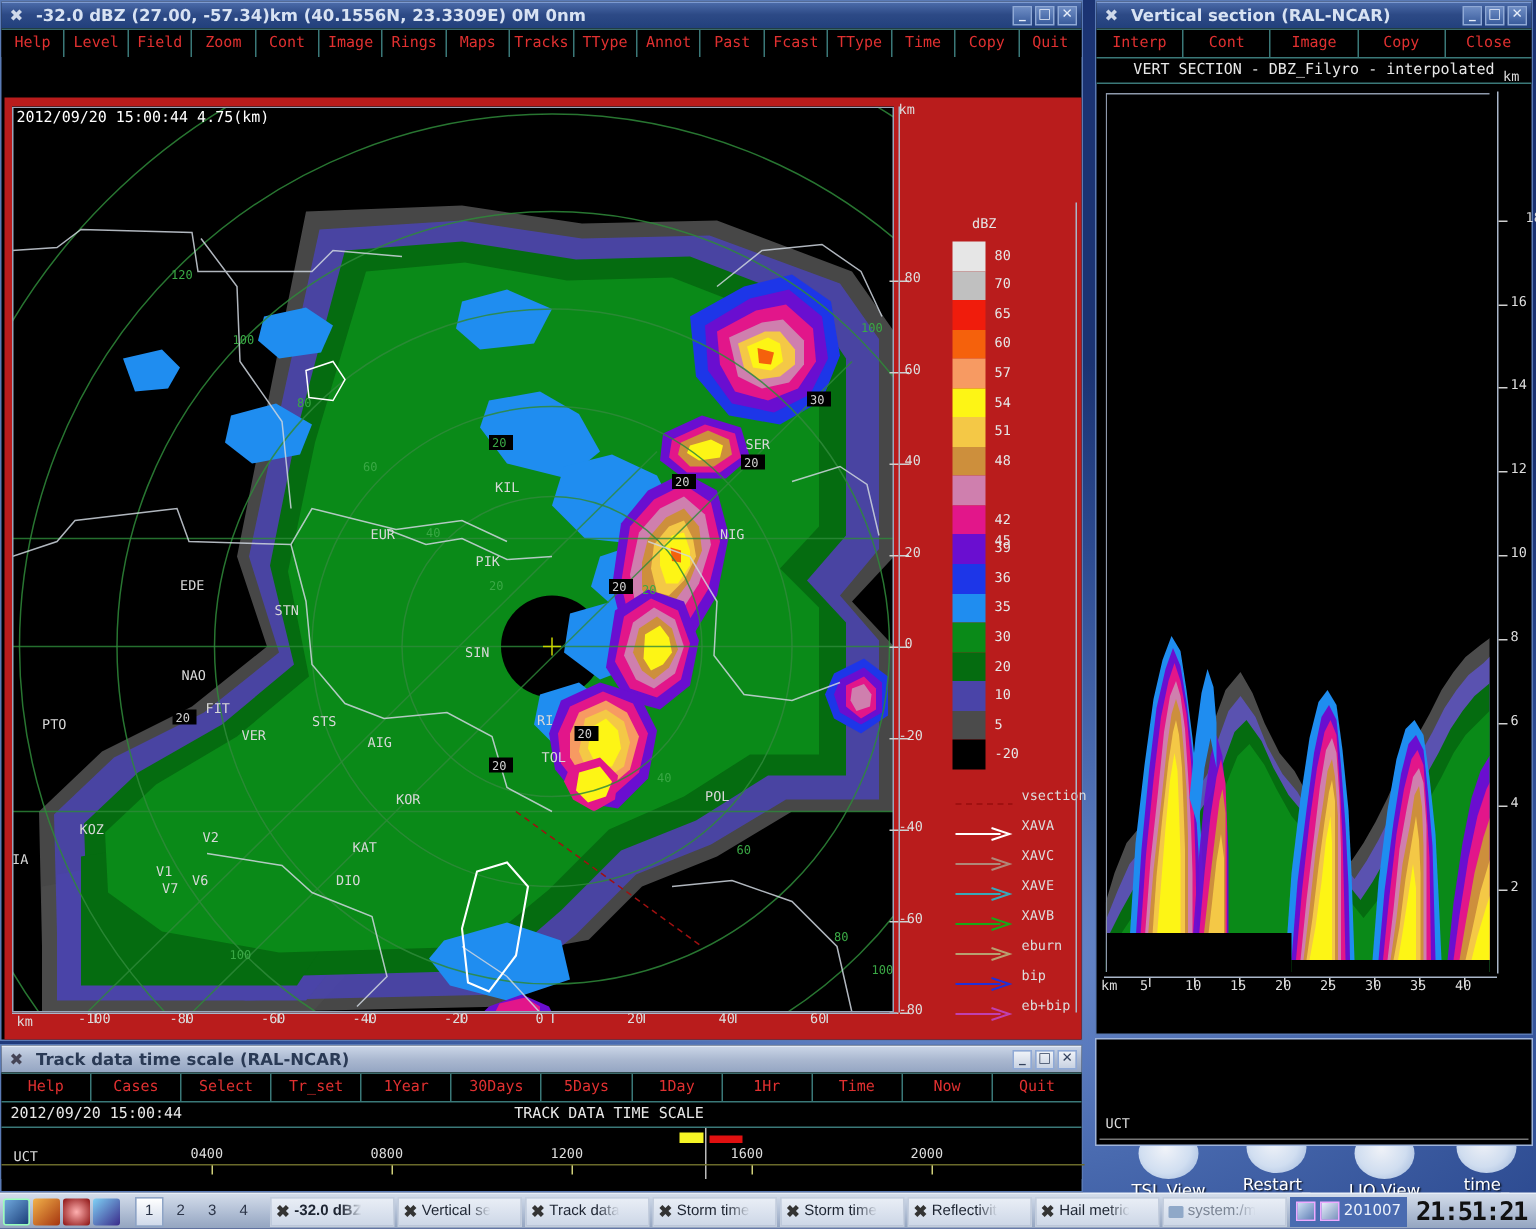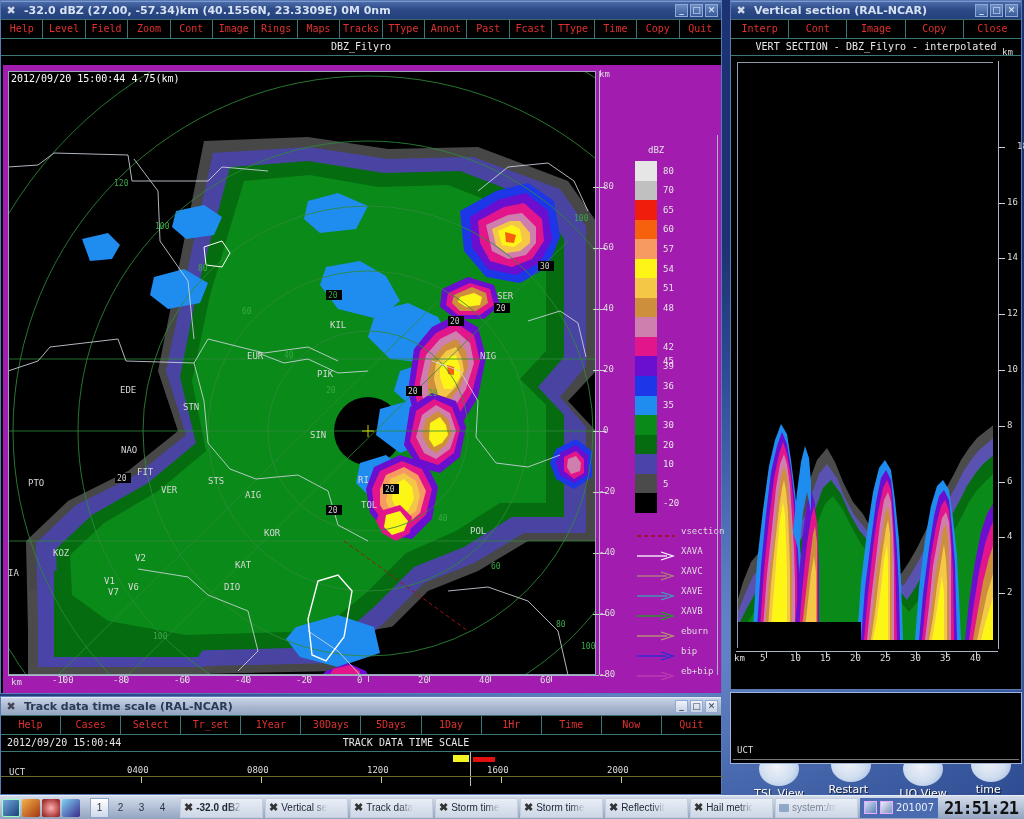--- a/index.html
+++ b/index.html
@@ -54,21 +54,21 @@
   .menubtn:last-child { border-right:none; }
   .subtitle {
     text-align:center; color:#e8e8e8; font-size:10px;
     font-family:"DejaVu Sans Mono", monospace;
     padding:2px 0 3px; border-top:1px solid #3a7878; border-bottom:1px solid #3a7878;
     background:#000;
   }
 
   
   #mainwin { left:0; top:0; width:722px; height:694px; border:1px solid #5a7ab5; }
-  #plotarea { position:absolute; left:2px; top:64px; width:718px; height:628px; background:#a21caf; }
+  #plotarea { position:absolute; left:2px; top:64px; width:718px; height:628px; background:#b91c1c; }
   #radarbox { position:absolute; left:5px; top:6px; width:588px; height:604px; overflow:hidden; background:#000;}
   .stamp { position:absolute; left:8px; top:8px; color:#fff; font-size:10px;
            font-family:"DejaVu Sans Mono", monospace; z-index:30;}
   .axlabel { position:absolute; color:#ddd; font-size:9px; font-family:"DejaVu Sans Mono", monospace;text-align:center; }
   .tickmark { position:absolute; background:#cfcfcf; }
   .axisline { position:absolute; background:#a9b6c9; }
 
   
   #cbar { position:absolute; left:632px; top:96px; width:22px; height:352px; }
   .cseg { width:100%; }
@@ -177,21 +177,20 @@
       <div class="menubtn">TType</div>
       <div class="menubtn">Annot</div>
       <div class="menubtn">Past</div>
       <div class="menubtn">Fcast</div>
       <div class="menubtn">TType</div>
       <div class="menubtn">Time</div>
       <div class="menubtn">Copy</div>
       <div class="menubtn">Quit</div>
     </div>
 
-    <div class="subtitle">DBZ_Filyro</div>
 
     <div id="plotarea">
       <div class="stamp">2012/09/20 15:00:44   4.75(km)</div>
 
       <div id="radarbox">
         <svg width="588" height="604" viewBox="0 0 588 604">
           <rect x="0" y="0" width="588" height="604" fill="#000"></rect>
           <defs>
             <clipPath id="cbx">
                 <rect x="0" y="0" width="588" height="604"></rect>

